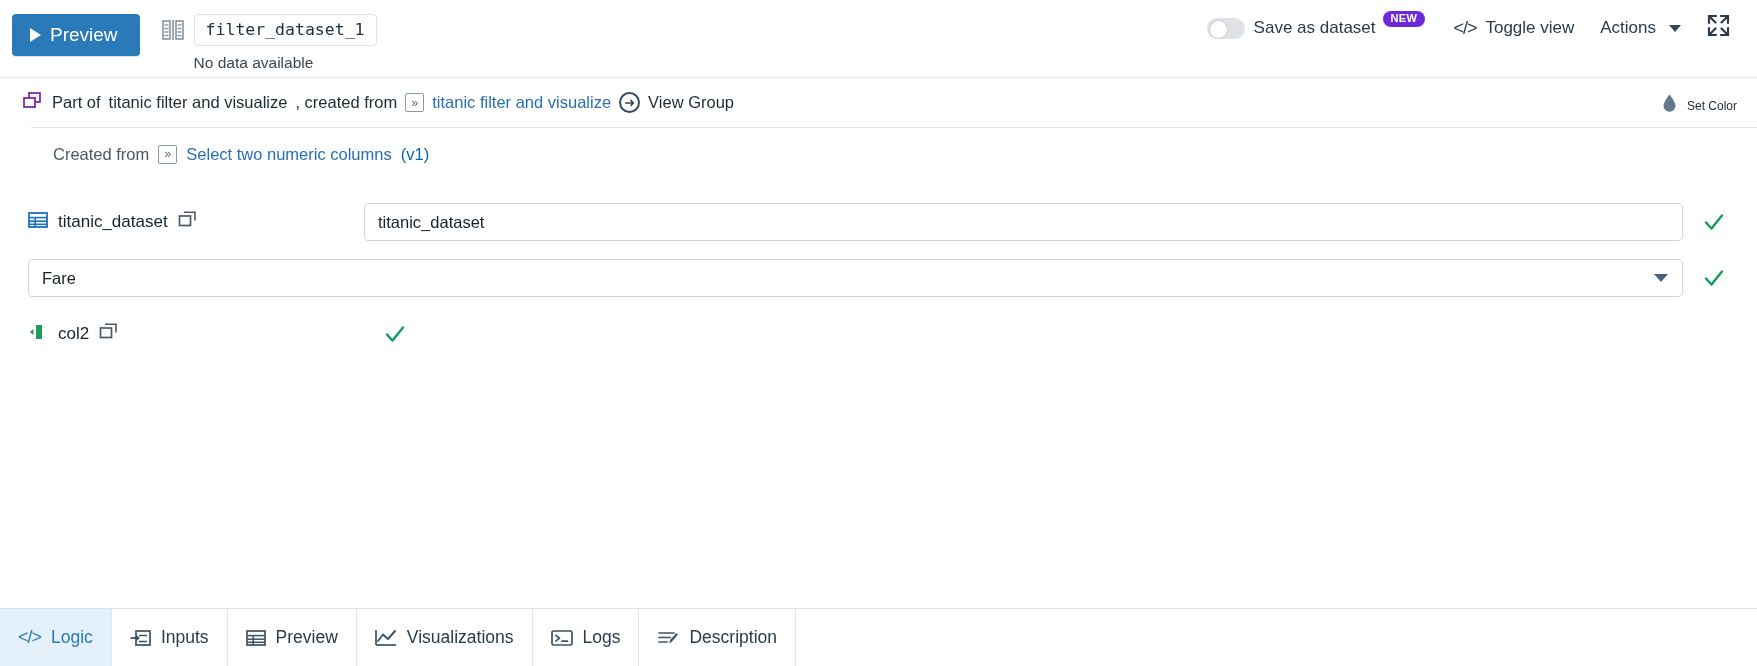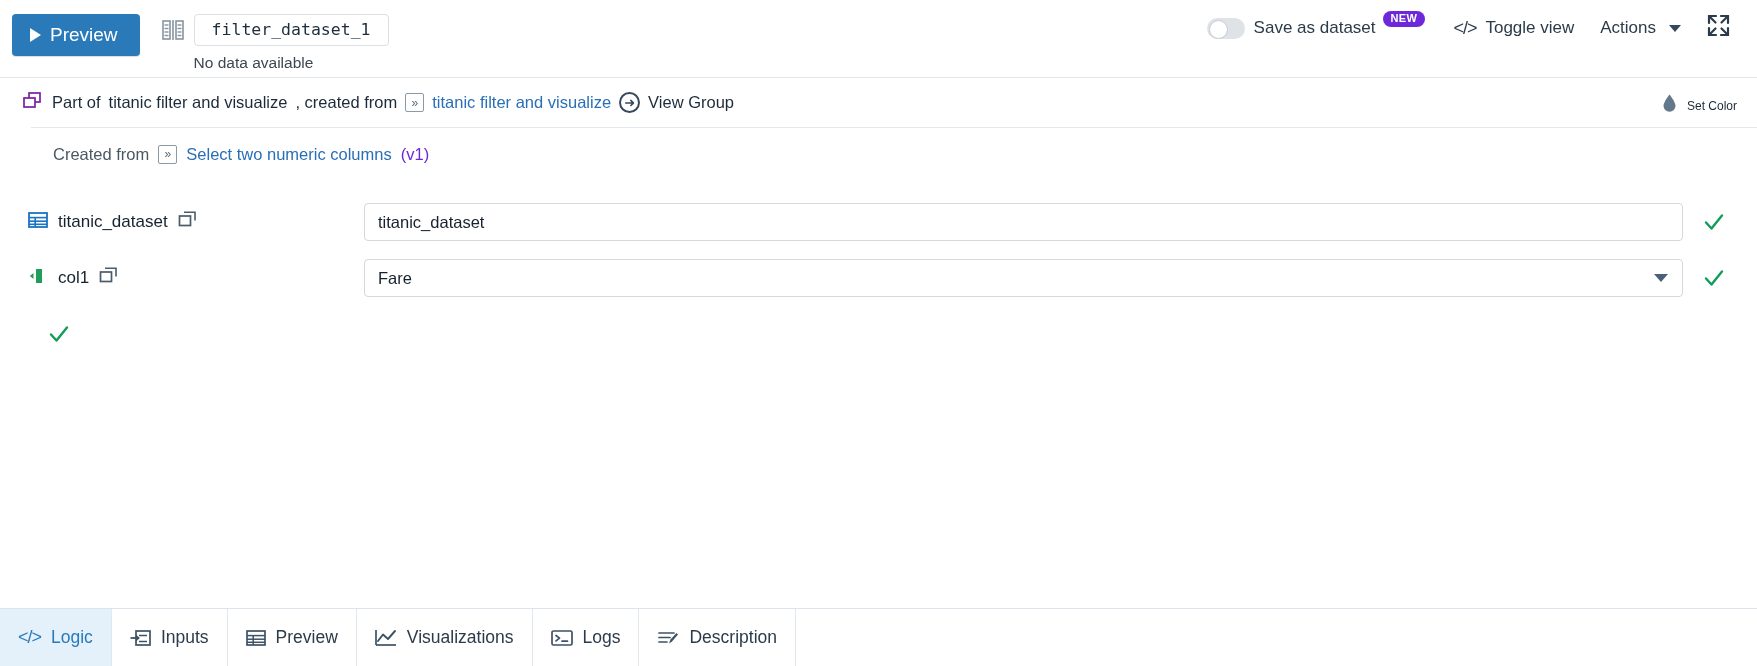--- a/index.html
+++ b/index.html
@@ -45,21 +45,21 @@
   }
   .name-block { margin-left: 22px; display: flex; flex-direction: column; }
   .name-row { display: flex; align-items: center; gap: 10px; }
   .recipe-icon { width: 22px; height: 24px; display: block; }
   .name-input {
     border: 1px solid #dcdfe3;
     border-radius: 4px;
     background: #fff;
     height: 32px;
     min-width: 165px;
-    padding: 0 17px;
+    padding: 0 11px;
     font-family: "DejaVu Sans Mono", monospace;
     font-size: 16.5px;
     color: #1d2d3c;
     line-height: 30px;
     display: inline-block;
     white-space: nowrap;
   }
   .no-data {
     margin-top: 8px;
     margin-left: 32px;
@@ -163,21 +163,21 @@
 
   
   .createdfrom-wrap { border-top: 1px solid #e3e8ee; margin-left: 31px; }
   .createdfrom-row {
     height: 52px;
     display: flex; align-items: center; gap: 9px;
     padding: 0 22px;
     font-size: 16.5px;
   }
   .muted { color: #4a5863; }
-  .vtag { color: #6d28d9; text-align: center; }
+  .vtag { color: #0369a1; text-align: center; }
 
   
   .form-area { flex: 1 1 auto; padding: 14px 0 0 0; overflow: hidden; }
   .form-row {
     display: flex;
     align-items: center;
     height: 56px;
     padding: 0 20px 0 28px;
   }
   .form-label {
@@ -372,47 +372,47 @@
         <input class="text-field" type="text" value="titanic_dataset" style="">
       </div>
       <div class="ok-check">
         <svg width="24" height="24" viewBox="0 0 24 24">
           <path d="M4 12.5 L9.5 18.5 L20 5.5" fill="none" stroke="#0f9d58" stroke-width="2.4" stroke-linecap="round" stroke-linejoin="round"></path>
         </svg>
       </div>
     </div>
 
     <div class="form-row">
+      <div class="field-wrap">
+        <input class="text-field" type="text" readonly="" value="Fare" style="">
+        <span class="select-caret"></span>
+      </div>
+      <div class="ok-check">
+        <svg width="24" height="24" viewBox="0 0 24 24">
+          <path d="M4 12.5 L9.5 18.5 L20 5.5" fill="none" stroke="#0f9d58" stroke-width="2.4" stroke-linecap="round" stroke-linejoin="round"></path>
+        </svg>
+      </div>
+    </div>
+
+    <div class="form-row">
       <div class="form-label">
         <span>
           <svg width="20" height="20" viewBox="0 0 20 20">
             <rect x="8" y="3" width="6" height="14" fill="#1e9e5a"></rect>
             <path d="M5.5 7 L1.8 10 L5.5 13 Z" fill="#1e9e5a"></path>
           </svg>
         </span>
-        <span class="lbl-text">col1</span>
+        <span class="lbl-text">col2</span>
         <span>
           <svg width="19" height="17" viewBox="0 0 19 17">
             <path d="M6 1.3 H17 V9.5" fill="none" stroke="#4c5b69" stroke-width="1.6"></path>
             <rect x="1.5" y="5" width="11" height="9.5" fill="#fff" stroke="#4c5b69" stroke-width="1.7"></rect>
           </svg>
         </span>
       </div>
-      <div class="field-wrap">
-        <input class="text-field" type="text" readonly="" value="Fare" style="">
-        <span class="select-caret"></span>
-      </div>
-      <div class="ok-check">
-        <svg width="24" height="24" viewBox="0 0 24 24">
-          <path d="M4 12.5 L9.5 18.5 L20 5.5" fill="none" stroke="#0f9d58" stroke-width="2.4" stroke-linecap="round" stroke-linejoin="round"></path>
-        </svg>
-      </div>
-    </div>
-
-    <div class="form-row">
       <div class="ok-check">
         <svg width="24" height="24" viewBox="0 0 24 24">
           <path d="M4 12.5 L9.5 18.5 L20 5.5" fill="none" stroke="#0f9d58" stroke-width="2.4" stroke-linecap="round" stroke-linejoin="round"></path>
         </svg>
       </div>
     </div>
 
   </div>
 
   <div class="tabbar">

